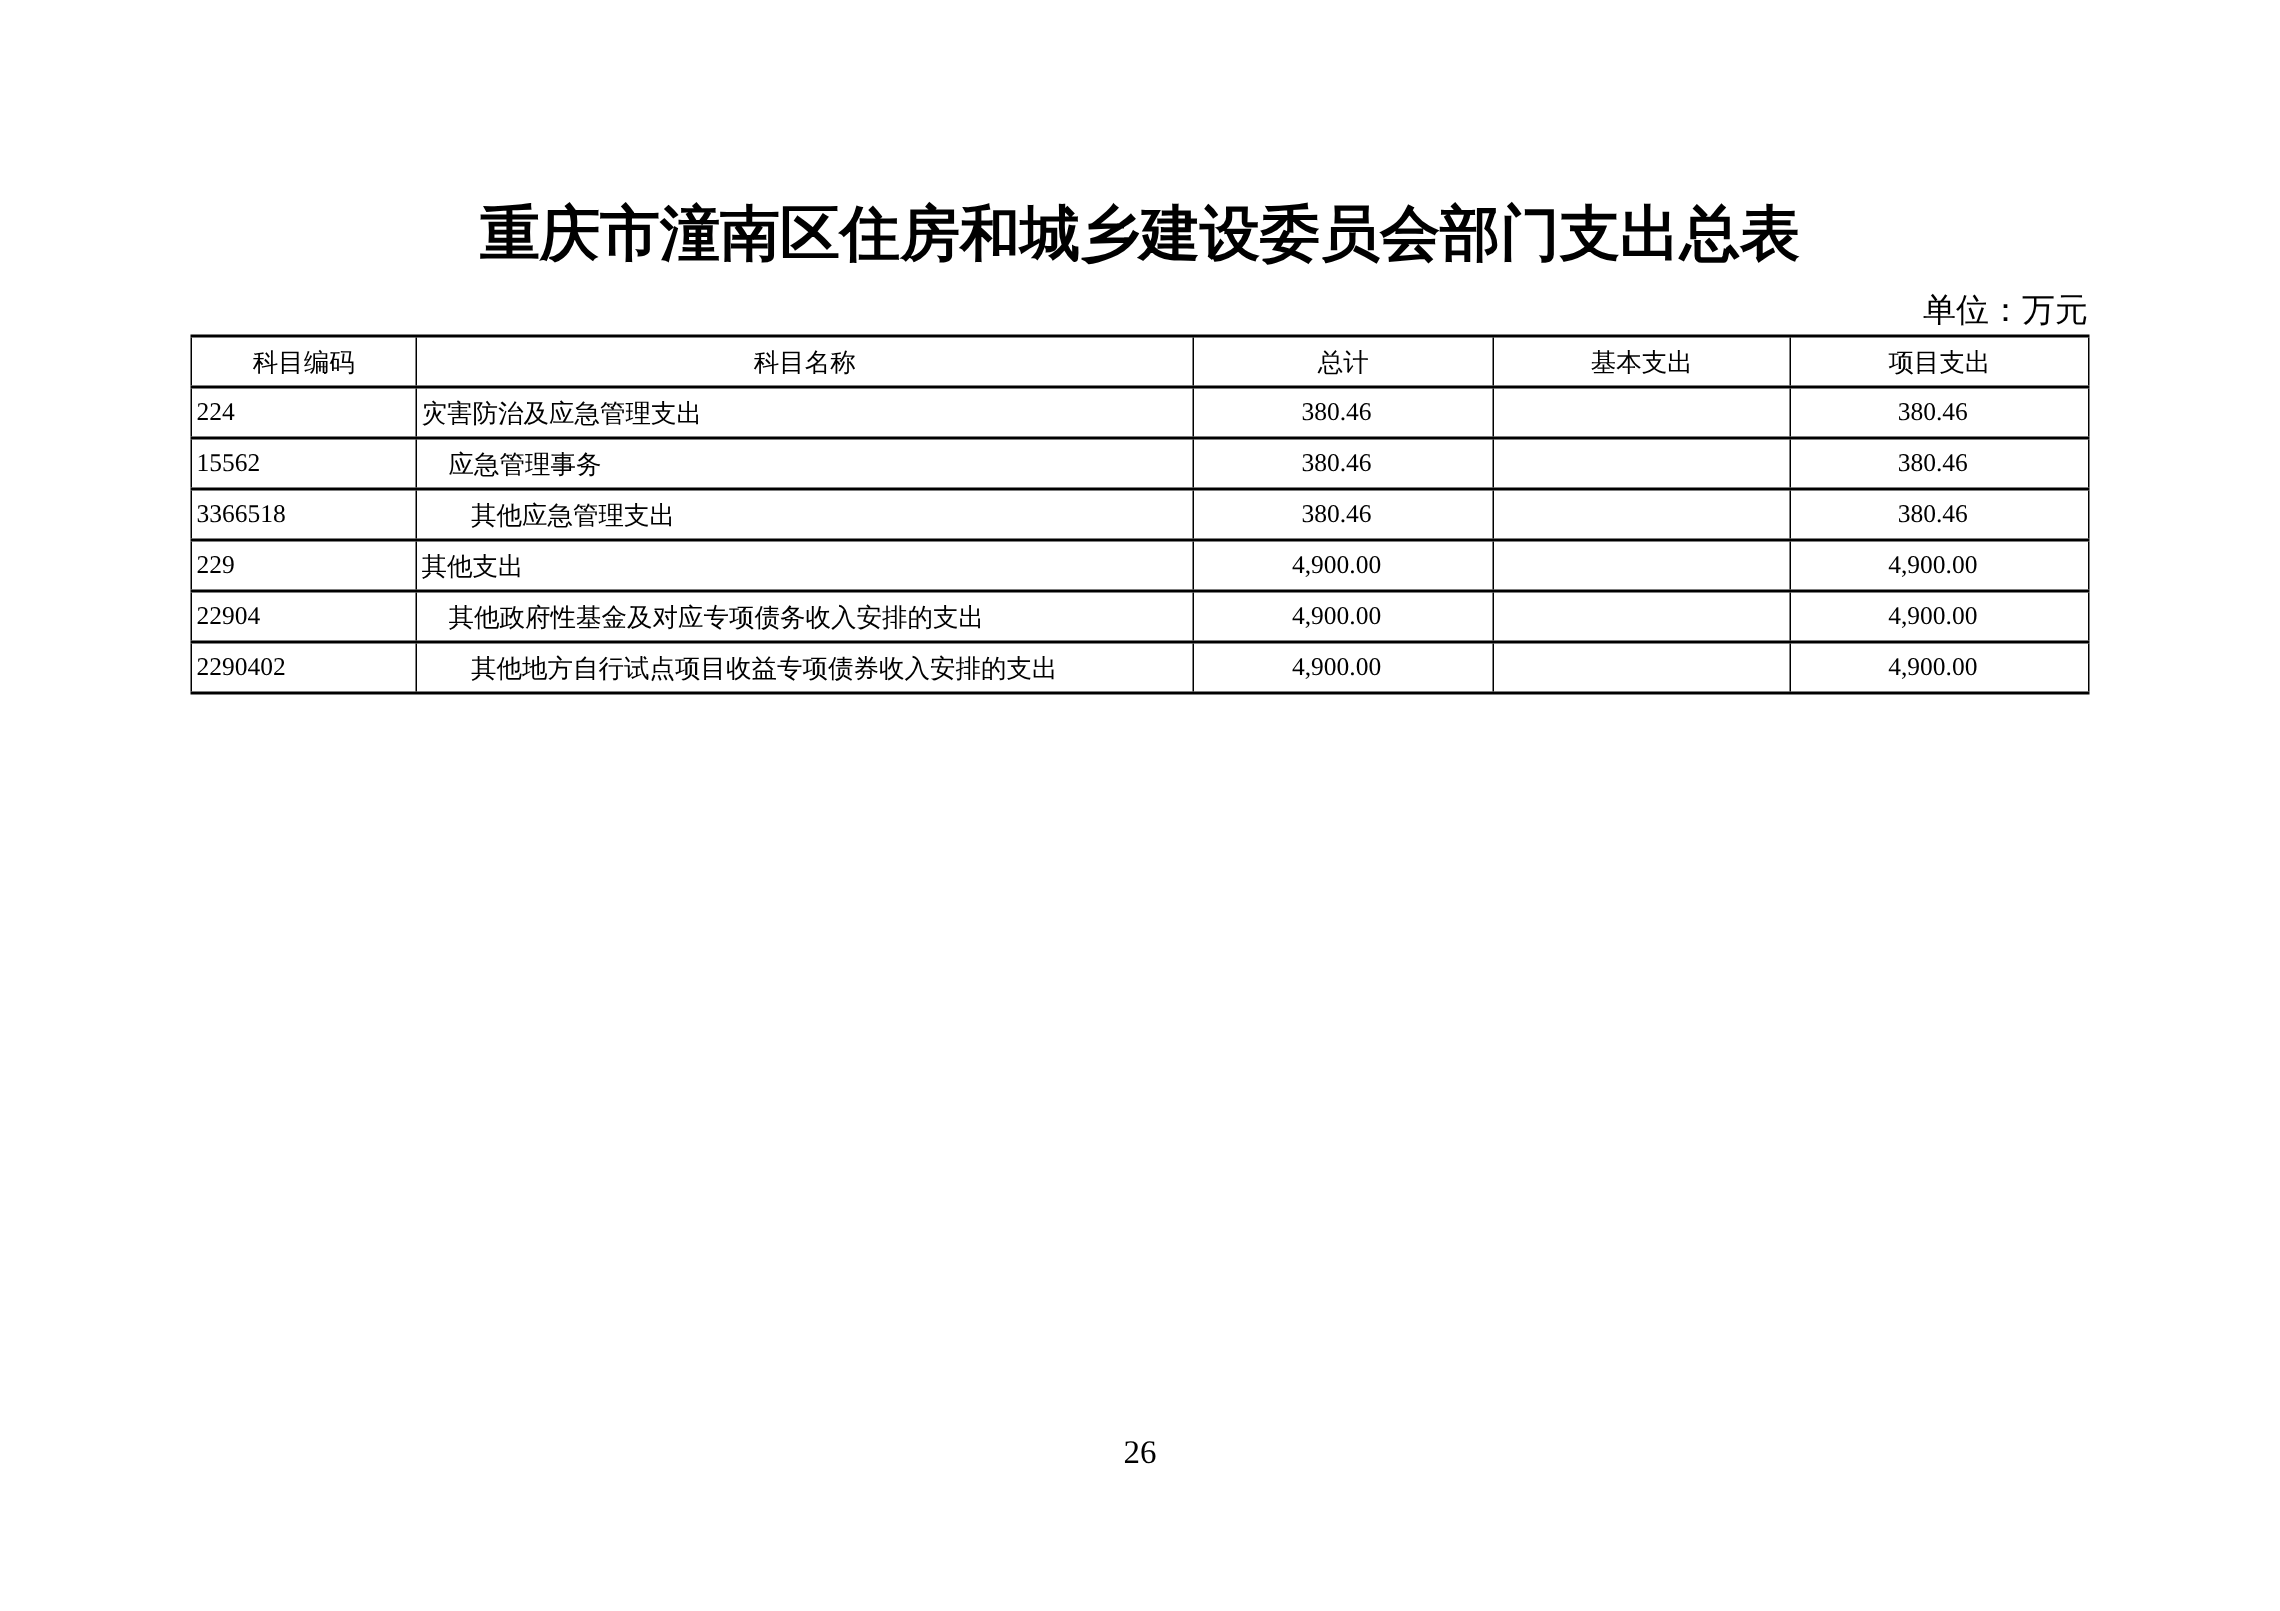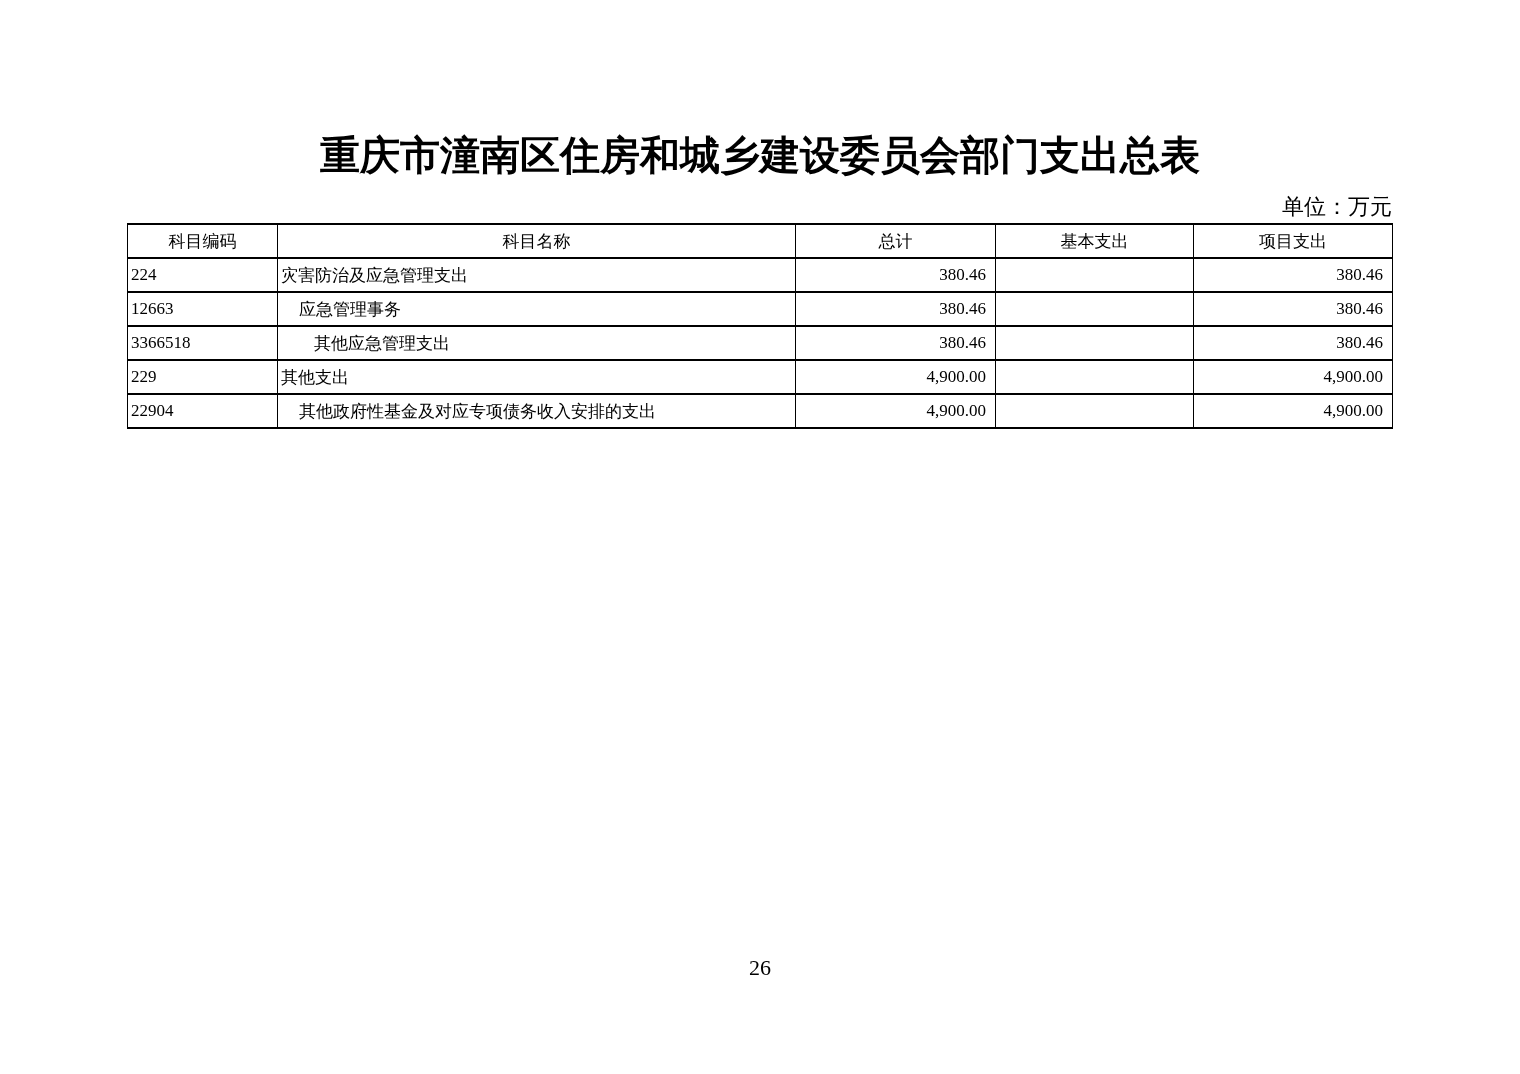--- a/index.html
+++ b/index.html
@@ -49,21 +49,21 @@
     vertical-align: middle;
     overflow: hidden;
     white-space: nowrap;
     font-weight: normal;
   }
   table.budget-table th {
     text-align: center;
   }
   td.code-cell   { text-align: left;  padding-left: 3px; }
   td.name-cell   { text-align: left; }
-  td.num-cell    { text-align: right; padding-right: 9px; }
+  td.num-cell    { text-align: center; padding-right: 9px; }
   .ind0 { padding-left: 3px; }
   .ind1 { padding-left: 21px; }
   .ind2 { padding-left: 36px; }
   .page-number {
     position: absolute;
     top: 955px;
     left: 0;
     right: 0;
     text-align: center;
     font-size: 22px;
@@ -95,21 +95,21 @@
   </thead>
   <tbody>
     <tr>
       <td class="code-cell">224</td>
       <td class="name-cell ind0">灾害防治及应急管理支出</td>
       <td class="num-cell">380.46</td>
       <td class="num-cell"></td>
       <td class="num-cell">380.46</td>
     </tr>
     <tr>
-      <td class="code-cell">12663</td>
+      <td class="code-cell">15562</td>
       <td class="name-cell ind1">应急管理事务</td>
       <td class="num-cell">380.46</td>
       <td class="num-cell"></td>
       <td class="num-cell">380.46</td>
     </tr>
     <tr>
       <td class="code-cell">3366518</td>
       <td class="name-cell ind2">其他应急管理支出</td>
       <td class="num-cell">380.46</td>
       <td class="num-cell"></td>
@@ -122,16 +122,23 @@
       <td class="num-cell"></td>
       <td class="num-cell">4,900.00</td>
     </tr>
     <tr>
       <td class="code-cell">22904</td>
       <td class="name-cell ind1">其他政府性基金及对应专项债务收入安排的支出</td>
       <td class="num-cell">4,900.00</td>
       <td class="num-cell"></td>
       <td class="num-cell">4,900.00</td>
     </tr>
+    <tr>
+      <td class="code-cell">2290402</td>
+      <td class="name-cell ind2">其他地方自行试点项目收益专项债券收入安排的支出</td>
+      <td class="num-cell">4,900.00</td>
+      <td class="num-cell"></td>
+      <td class="num-cell">4,900.00</td>
+    </tr>
   </tbody>
 </table>
 
 <div class="page-number">26</div>
 
 </body></html>

